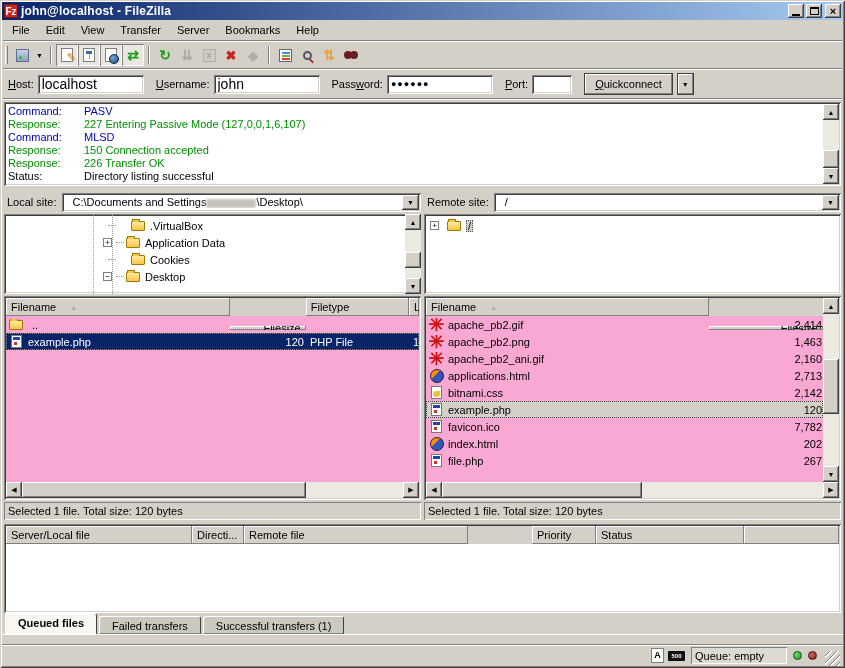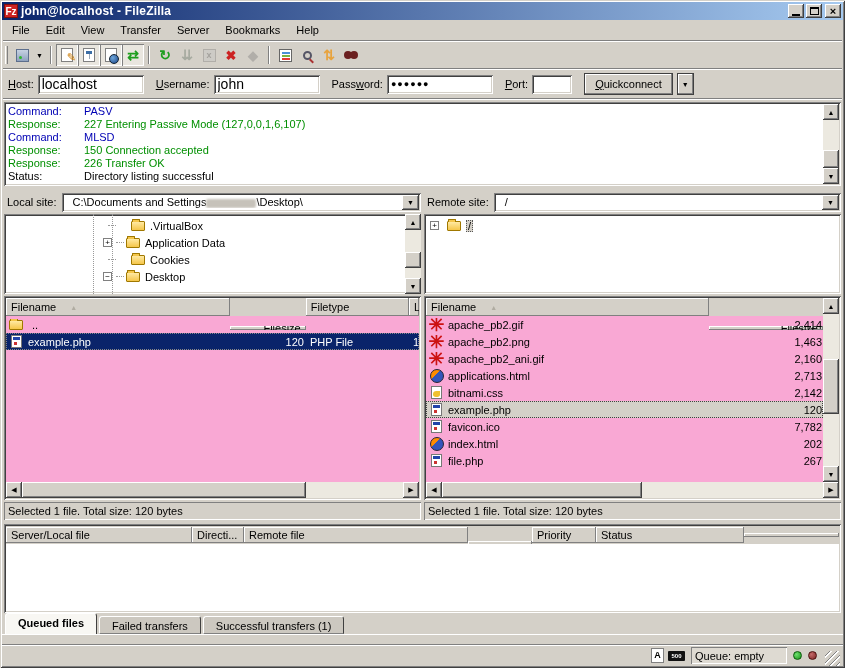--- a/index.html
+++ b/index.html
@@ -119,21 +119,21 @@
   .fi-html::before { content:""; width:12px; height:12px; border-radius:50%; background:linear-gradient(135deg,#ff8c00 38%,#3355bb 40%); border:1px solid #223; }
   .docbase { width:11px; height:13px; background:#fff; border:1px solid #777; position:relative; }
   .fi-php .docbase::before, .fi-ico .docbase::before { content:""; position:absolute; left:1px; right:1px; top:1px; height:3px; background:#2244aa; }
   .fi-php .docbase::after, .fi-ico .docbase::after { content:""; position:absolute; left:2px; top:6px; width:3px; height:3px; background:#cc3333; }
   .fi-css .docbase::before { content:""; position:absolute; left:1px; bottom:1px; width:7px; height:6px; background:#f0c030; border-radius:50% 0 40% 40%; }
 
   .statusline { height:18px; margin-top:2px; background:#d4d0c8; box-shadow: inset 1px 1px 0 #808080, inset -1px -1px 0 #fff; display:flex; align-items:center; padding-left:4px; flex:0 0 auto; }
 
   
   .queuebox { margin:4px 2px 0 2px; background:#fff; box-shadow: inset 1px 1px 0 #808080, inset -1px -1px 0 #fff, inset 2px 2px 0 #404040, inset -2px -2px 0 #d4d0c8; display:flex; flex-direction:column; flex:1; overflow:hidden; padding:2px; }
-  .q-header { height:18px; display:flex; flex:0 0 auto; background:#d4d0c8;align-items:center; }
+  .q-header { height:18px; display:flex; flex:0 0 auto; background:#d4d0c8; }
   .q-body { flex:1; background:#fff; }
 
   .tabrow { height:21px; display:flex; align-items:flex-end; padding-left:3px; flex:0 0 auto; }
   .tab { padding:3px 12px 3px 12px; background:#ccc8c0; border:1px solid; border-color:#fff #404040 #808080 #fff; border-radius:3px 3px 0 0; margin-right:2px; height:18px; white-space:nowrap; }
   .tab.active { background:#f8f7f3; font-weight:bold; height:21px; border-bottom:none; }
   .tabstrip-bottom { height:10px; border-top:1px solid #fff; flex:0 0 auto; }
 
   
   .statusbar { height:22px; border-top:1px solid #808080; box-shadow: inset 0 1px 0 #fff; display:flex; align-items:center; padding:0 3px; flex:0 0 auto; }
   .sb-spacer { flex:1; }

